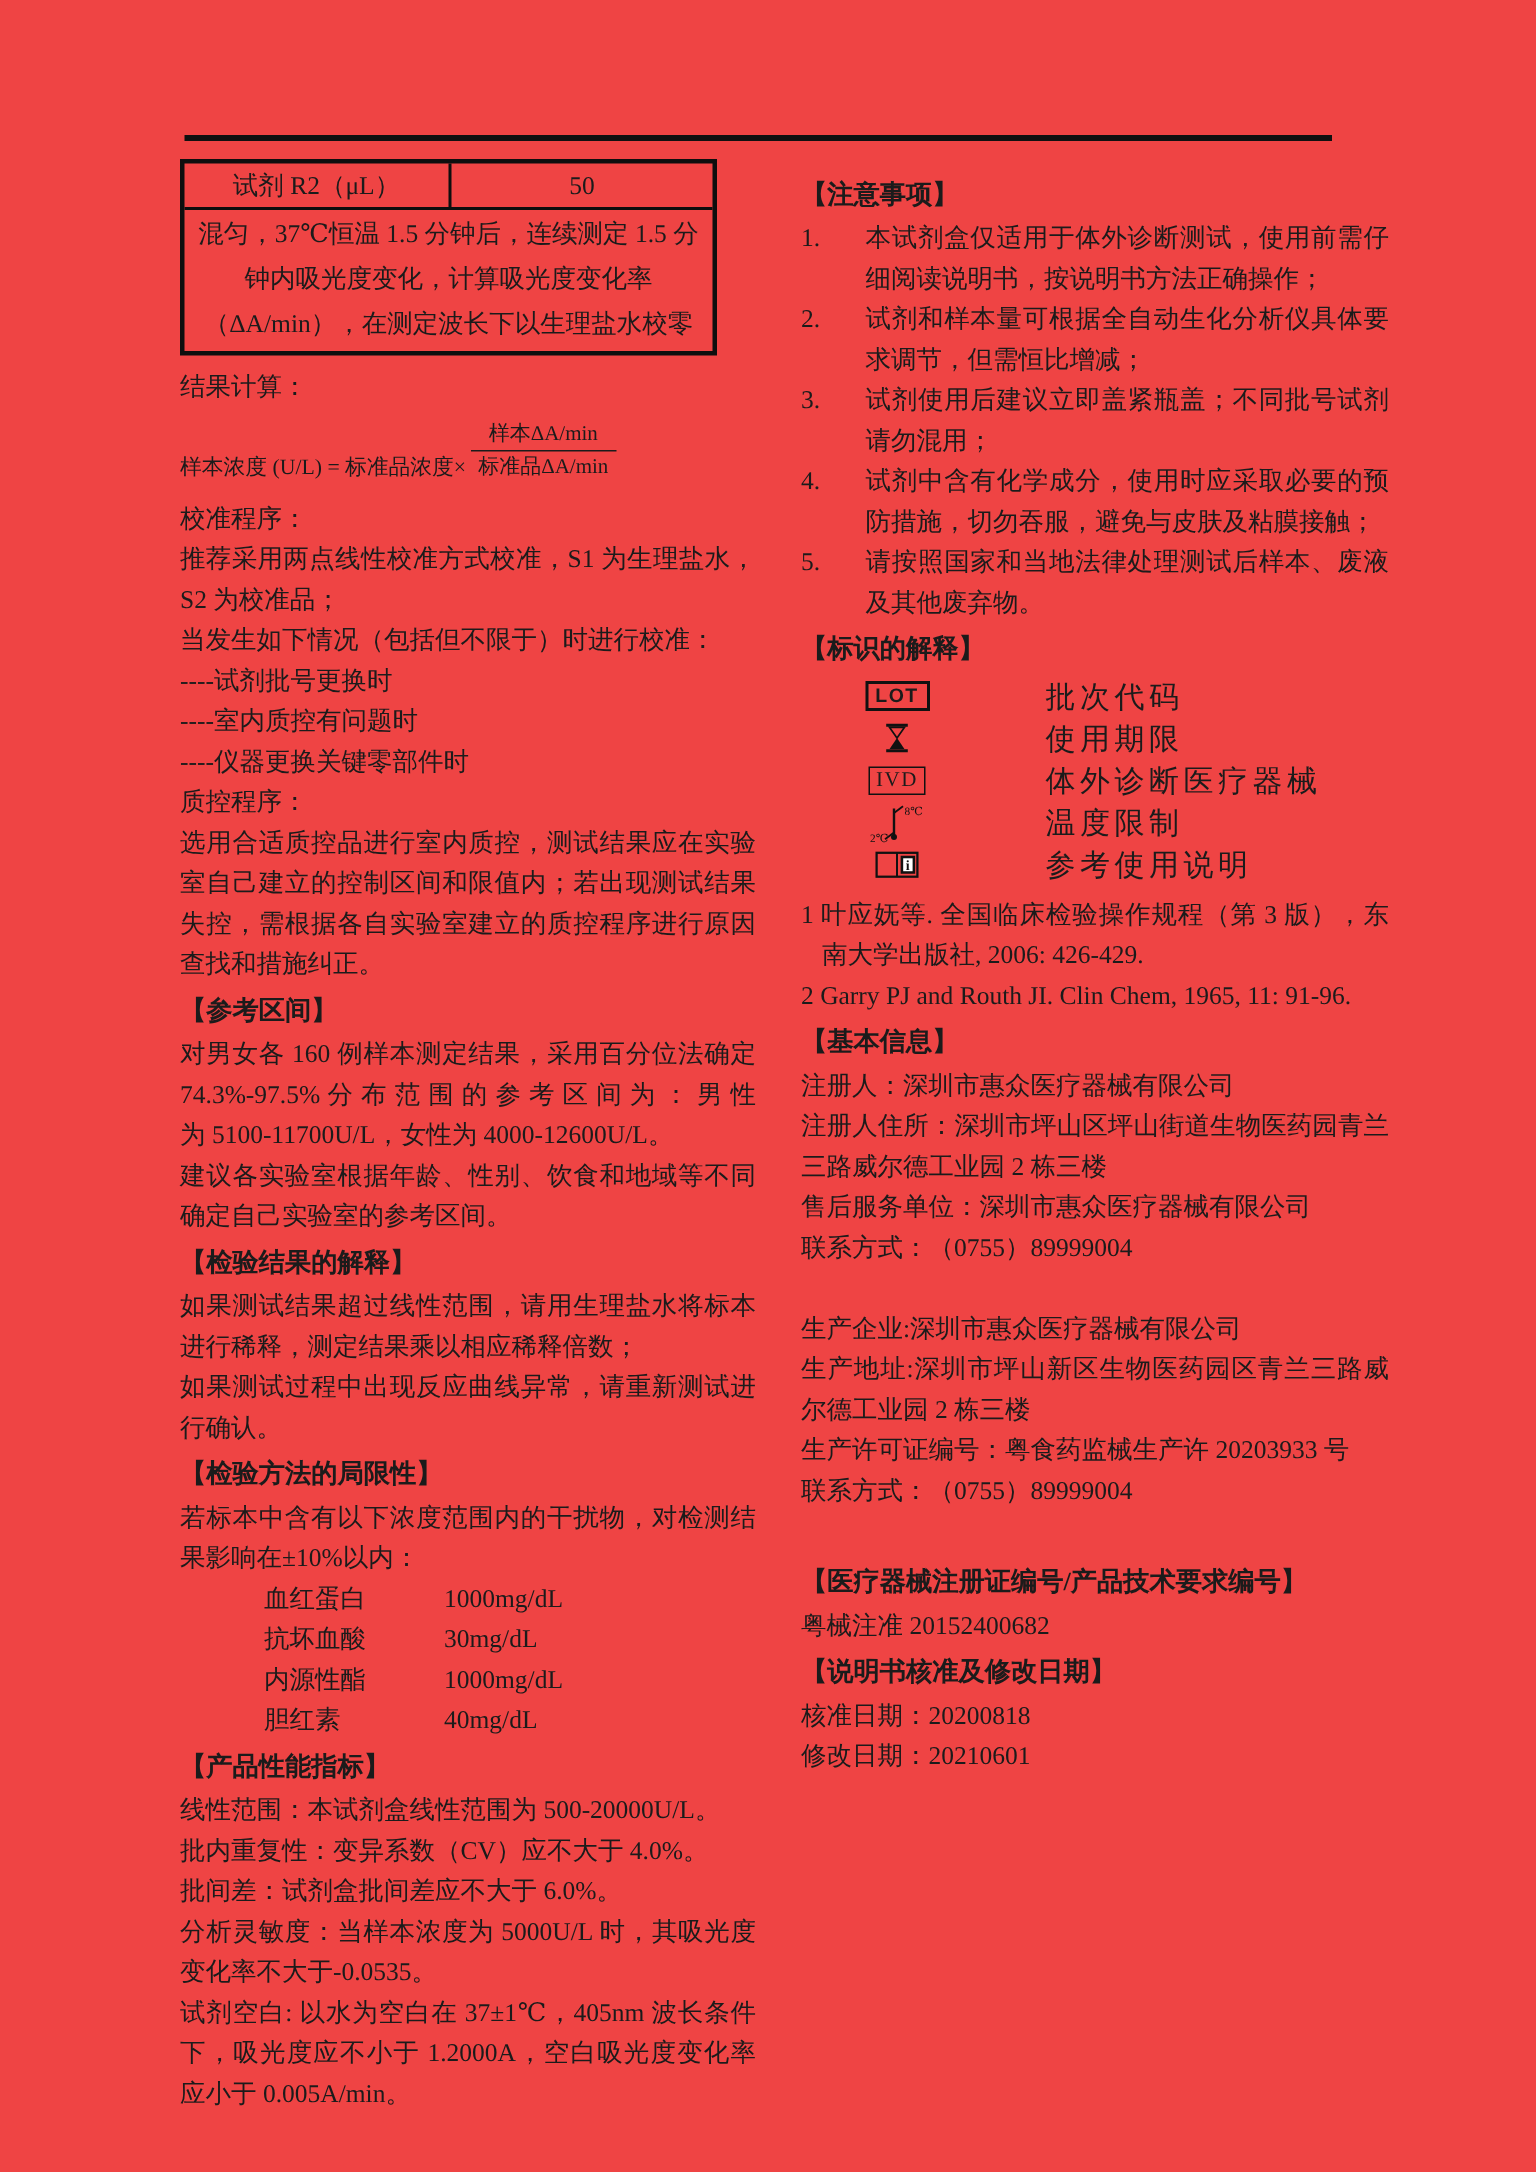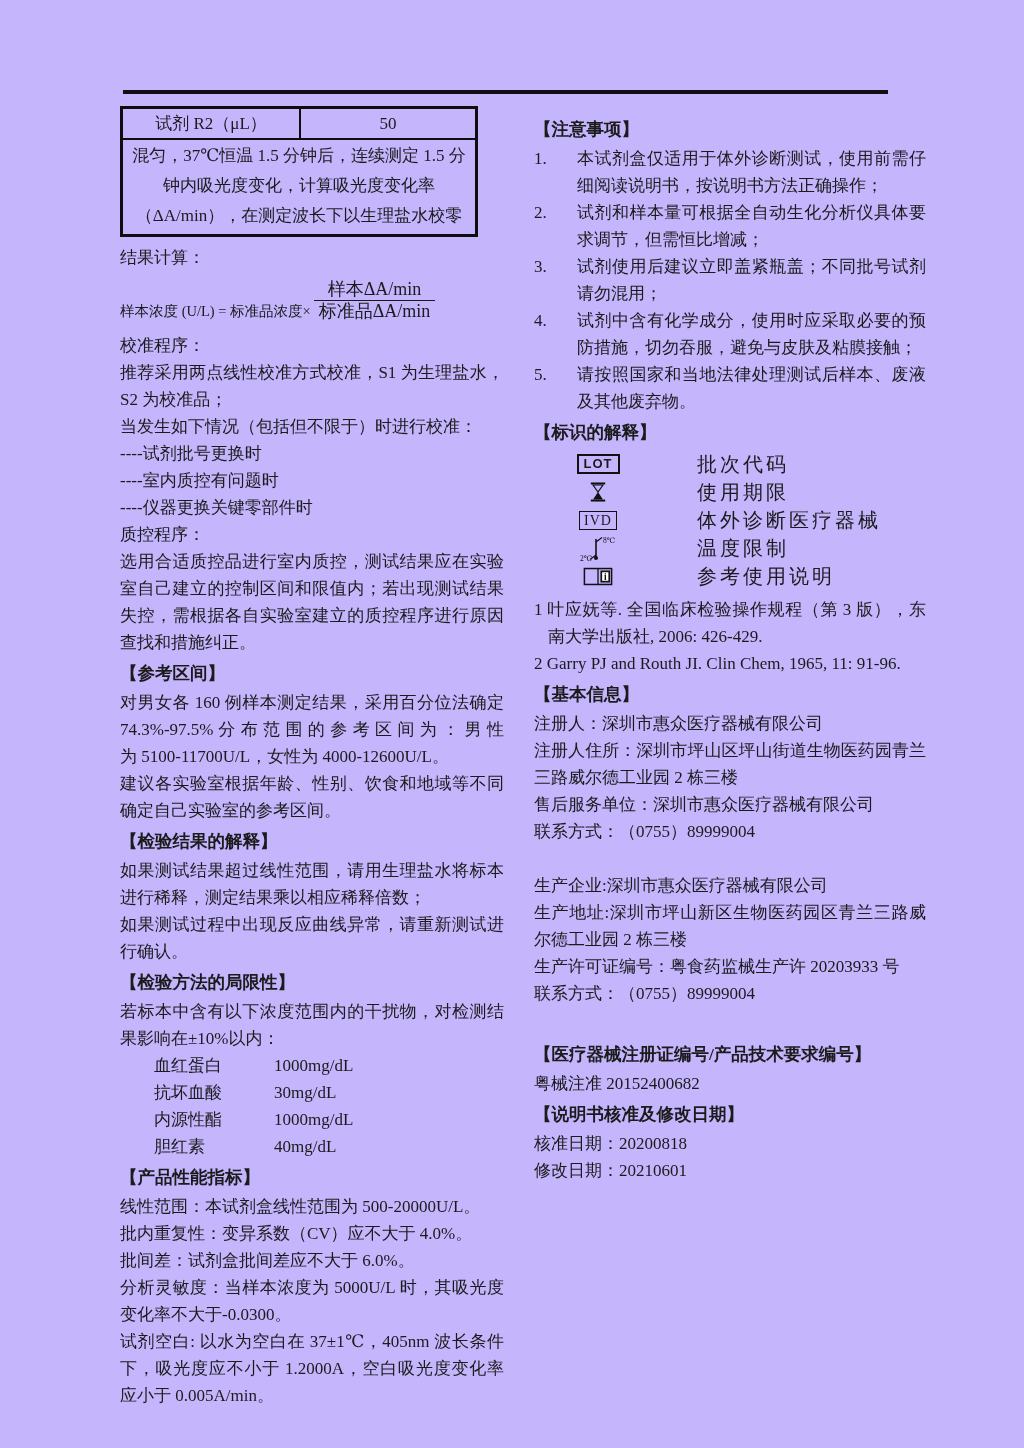--- a/index.html
+++ b/index.html
@@ -1,17 +1,17 @@
 <!DOCTYPE html>
 <html><head>
 <meta charset="utf-8">
 <style>
   html,body { margin:0; padding:0; background:#ffffff; }
   .page {
-    position:relative; width:1024px; height:1448px; background:#c4b5fd;
+    position:relative; width:1024px; height:1448px; background:#ef4444;
     font-family:"Liberation Serif","DejaVu Serif",serif; color:#1b1b1b;
     overflow:hidden;
   }
   .top-rule { position:absolute; left:123px; top:90px; width:765px; height:4px; background:#101010; }
 
   .col { position:absolute; }
   .col-left  { left:120px; top:106px; width:384px; }
   .col-right { left:534px; top:112px; width:392px; }
 
   p { margin:0; font-size:17px; line-height:27px; }
@@ -20,26 +20,26 @@
 
   
   .spec-table { border:3px solid #0e0e0e; width:358px; box-sizing:border-box; margin-bottom:7px; }
   .spec-row1 { display:flex; border-bottom:2px solid #0e0e0e; }
   .spec-row1 .c1 { width:50%; border-right:2px solid #0e0e0e; text-align:center; font-size:17px; line-height:29px; }
   .spec-row1 .c2 { flex:1; text-align:center; font-size:17px; line-height:29px; }
   .spec-merged { padding:1px 7px 3px; text-align:center; font-size:17px; line-height:30px; }
 
   
   .formula { display:flex; align-items:flex-end; margin:9px 0 11px; font-size:14.5px; }
-  .frac { display:inline-flex; flex-direction:column; text-align:center; margin-left:3px; font-size:18px; line-height:19px; }
+  .frac { display:inline-flex; flex-direction:column; text-align:center; margin-left:3px; font-size:14px; line-height:19px; }
   .frac .num { border-bottom:1.5px solid #1b1b1b; padding:0 5px 1px; }
   .frac .den { padding:1px 5px 0; }
 
   
-  .introw { display:flex; margin-left:34px; font-size:17px; line-height:27px; }
+  .introw { display:flex; margin-left:56px; font-size:17px; line-height:27px; }
   .introw .iname { width:120px; }
 
   
   .numitem { display:flex; }
   .numitem .n { width:43px; flex:none; font-size:17px; line-height:27px; }
   .numitem .t { flex:1; text-align:justify; font-size:17px; line-height:27px; }
 
   
   .symblock { margin:4px 0 6px; }
   .symrow { display:flex; align-items:center; height:28px;gap:43px; }
@@ -115,21 +115,21 @@
     </div>
     <div class="introw">
       <span class="iname">胆红素</span>
       <span>40mg/dL</span>
     </div>
 
     <p class="head">【产品性能指标】</p>
     <p class="just">线性范围：本试剂盒线性范围为 500-20000U/L。</p>
     <p class="just">批内重复性：变异系数（CV）应不大于 4.0%。</p>
     <p class="just">批间差：试剂盒批间差应不大于 6.0%。</p>
-    <p class="just">分析灵敏度：当样本浓度为 5000U/L 时，其吸光度变化率不大于-0.0300。</p>
+    <p class="just">分析灵敏度：当样本浓度为 5000U/L 时，其吸光度变化率不大于-0.0535。</p>
     <p class="just">试剂空白: 以水为空白在 37±1℃，405nm 波长条件下，吸光度应不小于 1.2000A，空白吸光度变化率应小于 0.005A/min。</p>
   </div>
 
   <div class="col col-right">
 
     <p class="head">【注意事项】</p>
 
     <div class="numitem">
       <span class="n">1.</span>
       <span class="t">本试剂盒仅适用于体外诊断测试，使用前需仔细阅读说明书，按说明书方法正确操作；</span>

